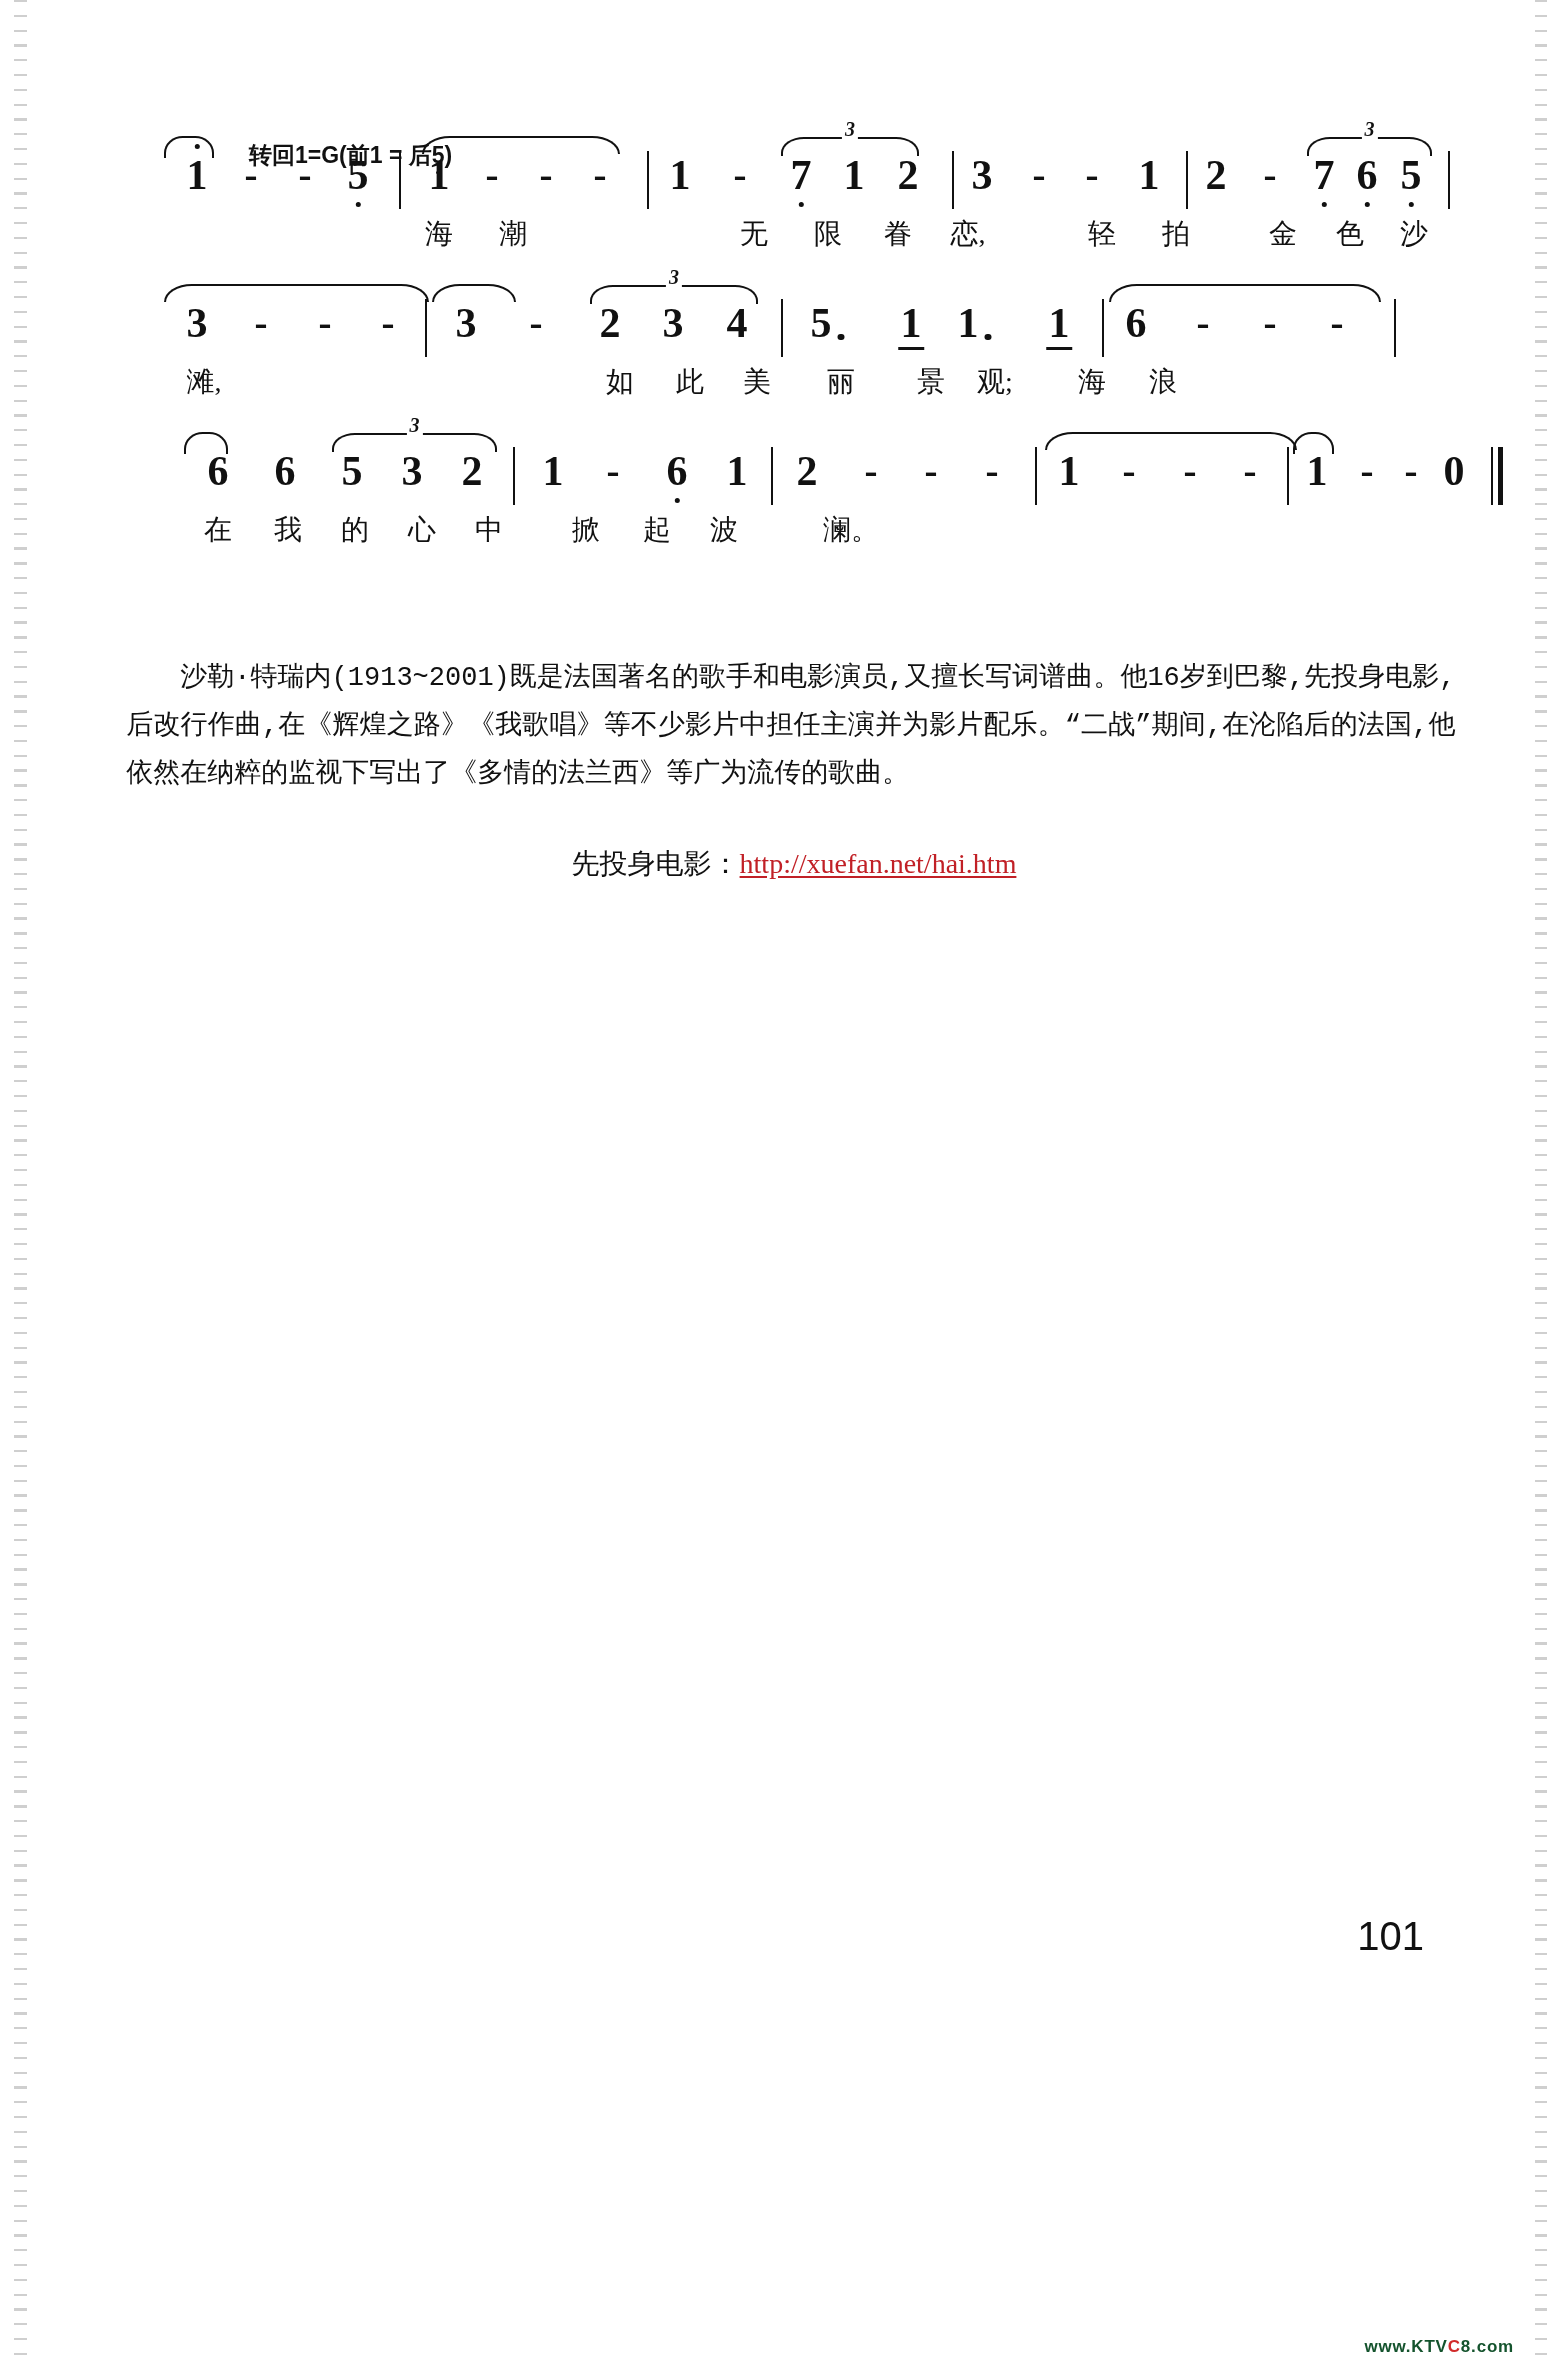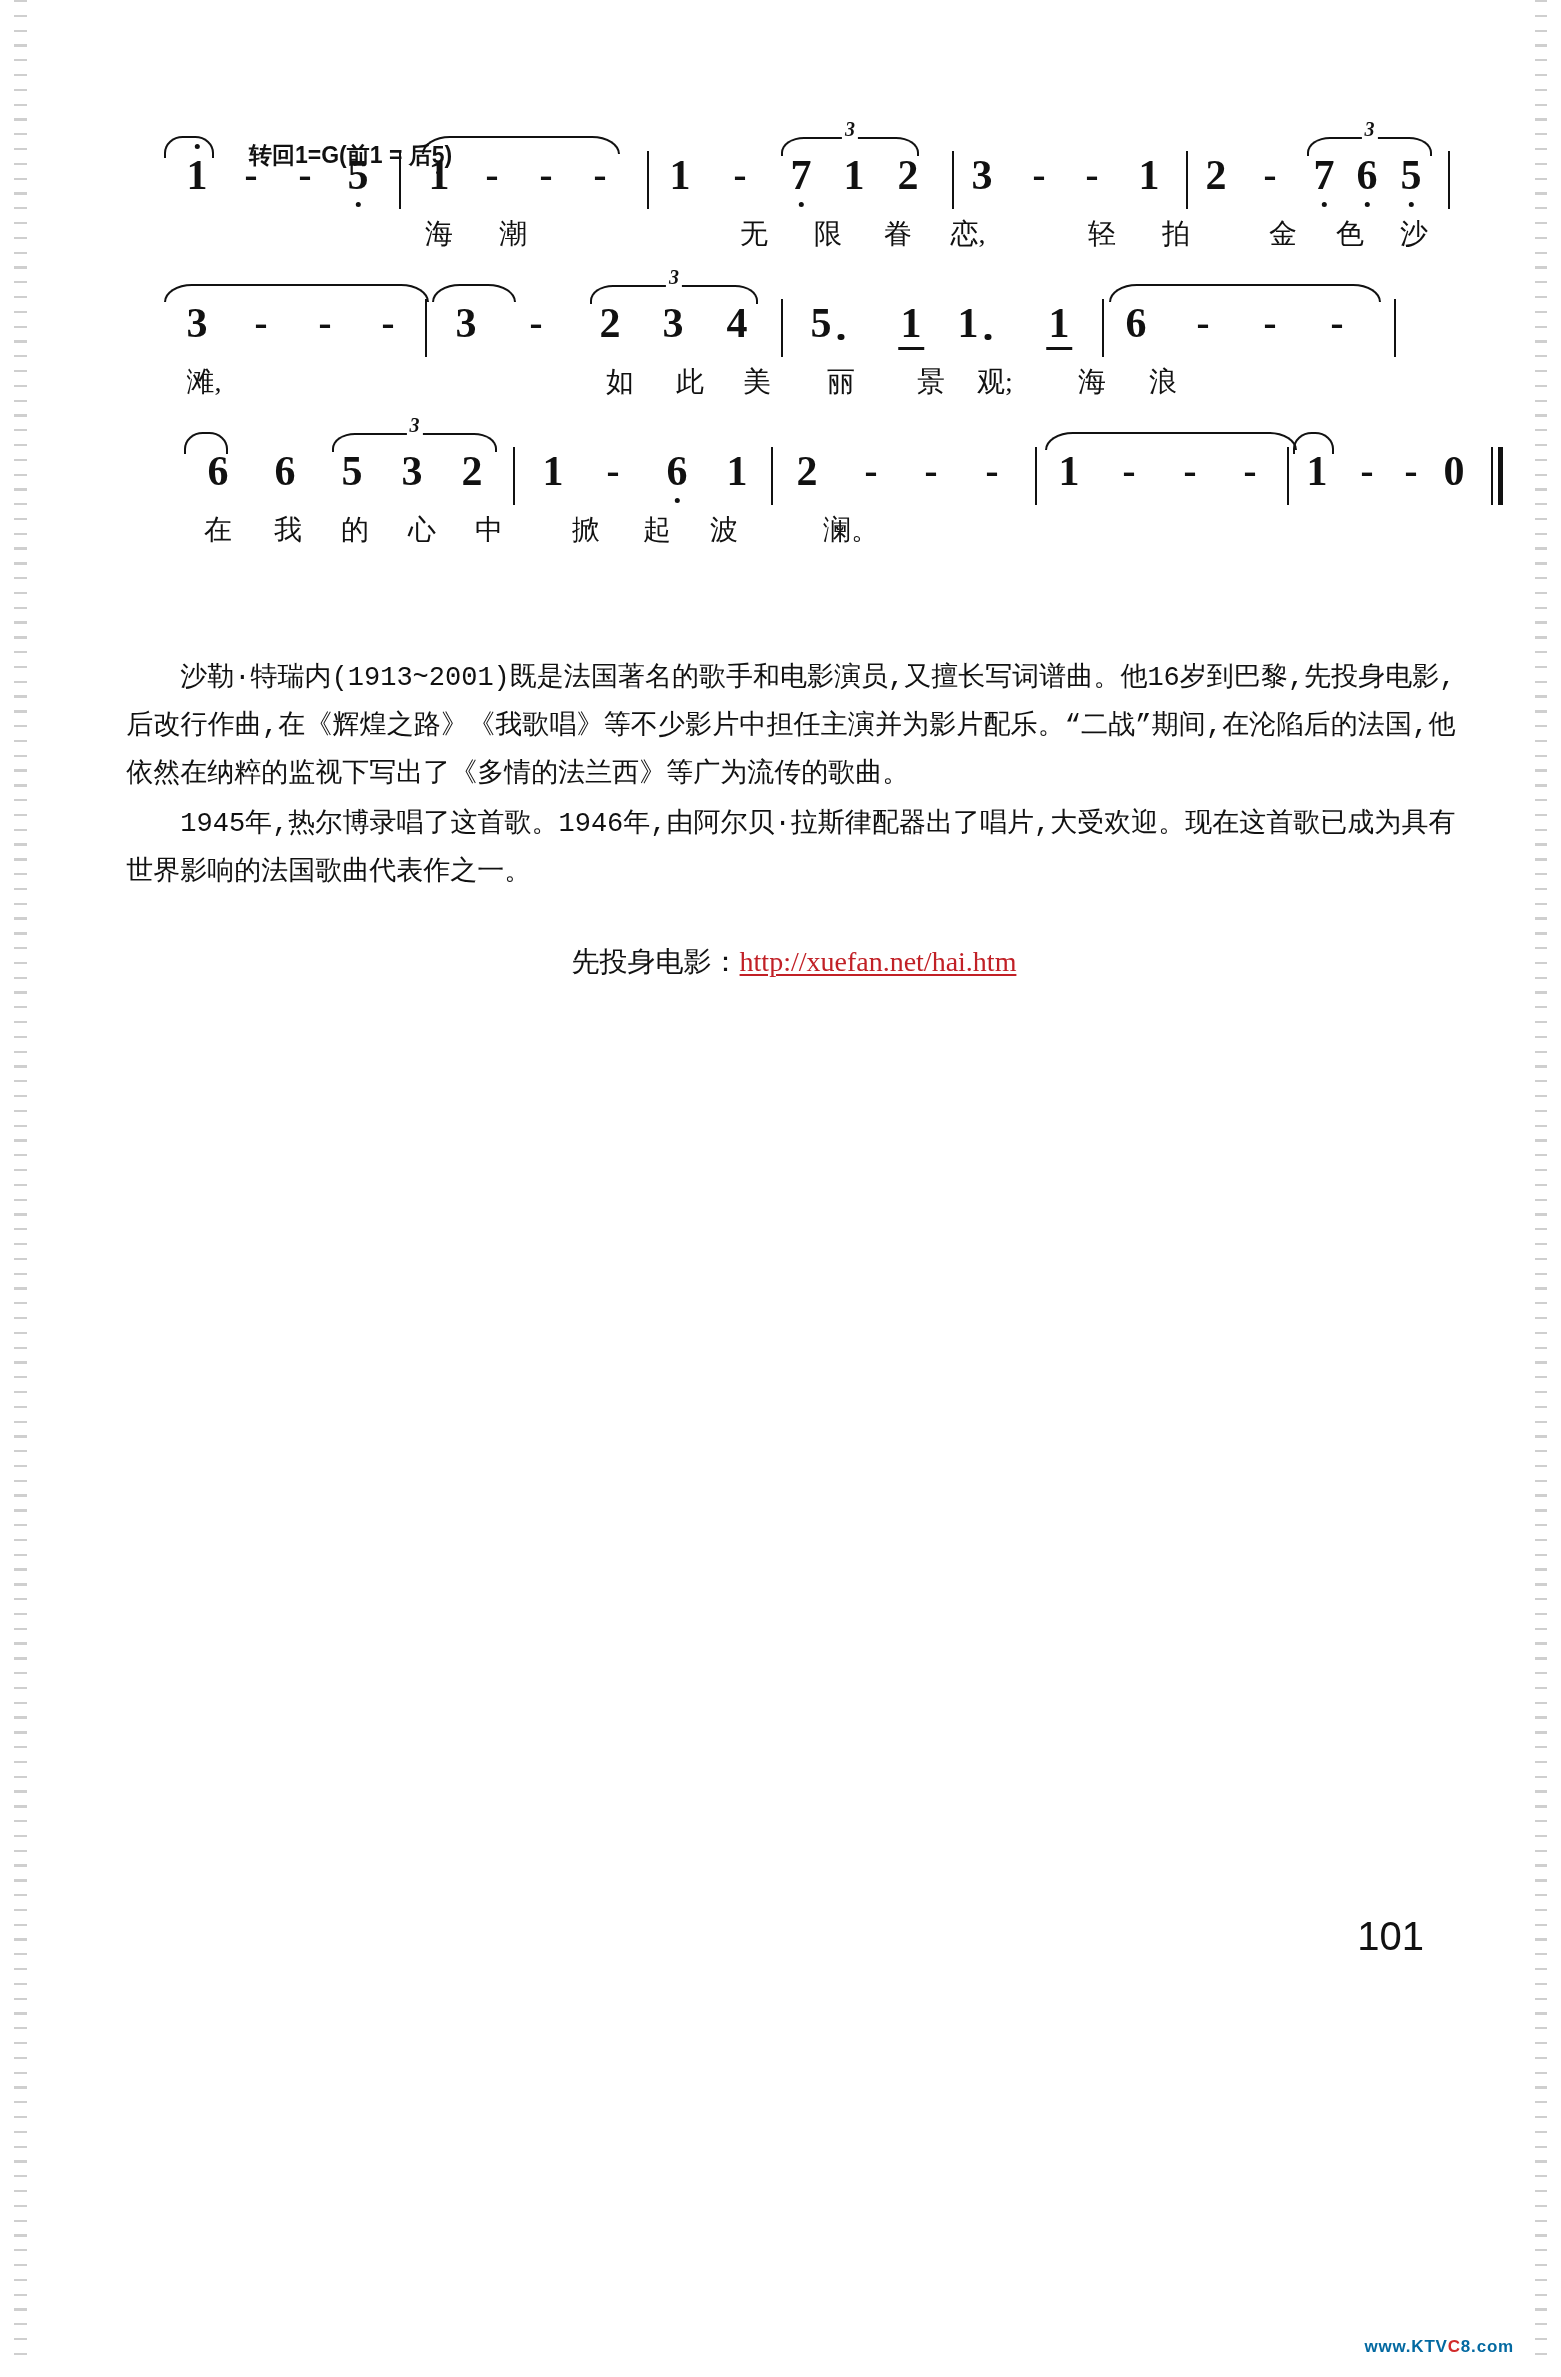--- a/index.html
+++ b/index.html
@@ -133,21 +133,21 @@
   
   .pageno{
     position:absolute;right:47px;top:1914px;
     font-size:40px;font-family:"Liberation Sans","DejaVu Sans",sans-serif;
   }
   .watermark{
     position:absolute;right:47px;bottom:20px;
     font-family:"Liberation Sans","DejaVu Sans",sans-serif;
     font-size:17px;letter-spacing:0.8px;color:#2f7d32;font-weight:bold;
   }
-  .watermark .k{color:#0369a1;}
+  .watermark .k{color:#14532d;}
   .watermark .v{color:#d12b2b;}
 </style>
 </head>
 <body>
 
 <div class="edge-ticks left">
     <i></i>
     <i></i>
     <i></i>
     <i></i>
@@ -615,21 +615,20 @@
             <div class="ly" style="left: 540px;">起</div>
             <div class="ly" style="left: 607px;">波</div>
             <div class="ly" style="left: 734px;">澜。</div>
           </div>
         </div>
       </div>
   </div>
 
   <div class="prose" id="prose">
       <p>沙勒·特瑞内(1913~2001)既是法国著名的歌手和电影演员,又擅长写词谱曲。他16岁到巴黎,先投身电影,后改行作曲,在《辉煌之路》《我歌唱》等不少影片中担任主演并为影片配乐。“二战”期间,在沦陷后的法国,他依然在纳粹的监视下写出了《多情的法兰西》等广为流传的歌曲。</p>
-      <p>1945年,热尔博录唱了这首歌。1946年,由阿尔贝·拉斯律配器出了唱片,大受欢迎。现在这首歌已成为具有世界影响的法国歌曲代表作之一。</p>
     </div>
 
   <div class="videolink">
     <span class="label">先投身电影：</span><a href="#">http://xuefan.net/hai.htm</a>
   </div>
 
   <div class="pageno">101</div>
 </div>
 
 <div class="watermark"><span class="k">www.</span><span class="k">KTV</span><span class="v">C</span><span class="k">8</span><span class="k">.com</span></div>

